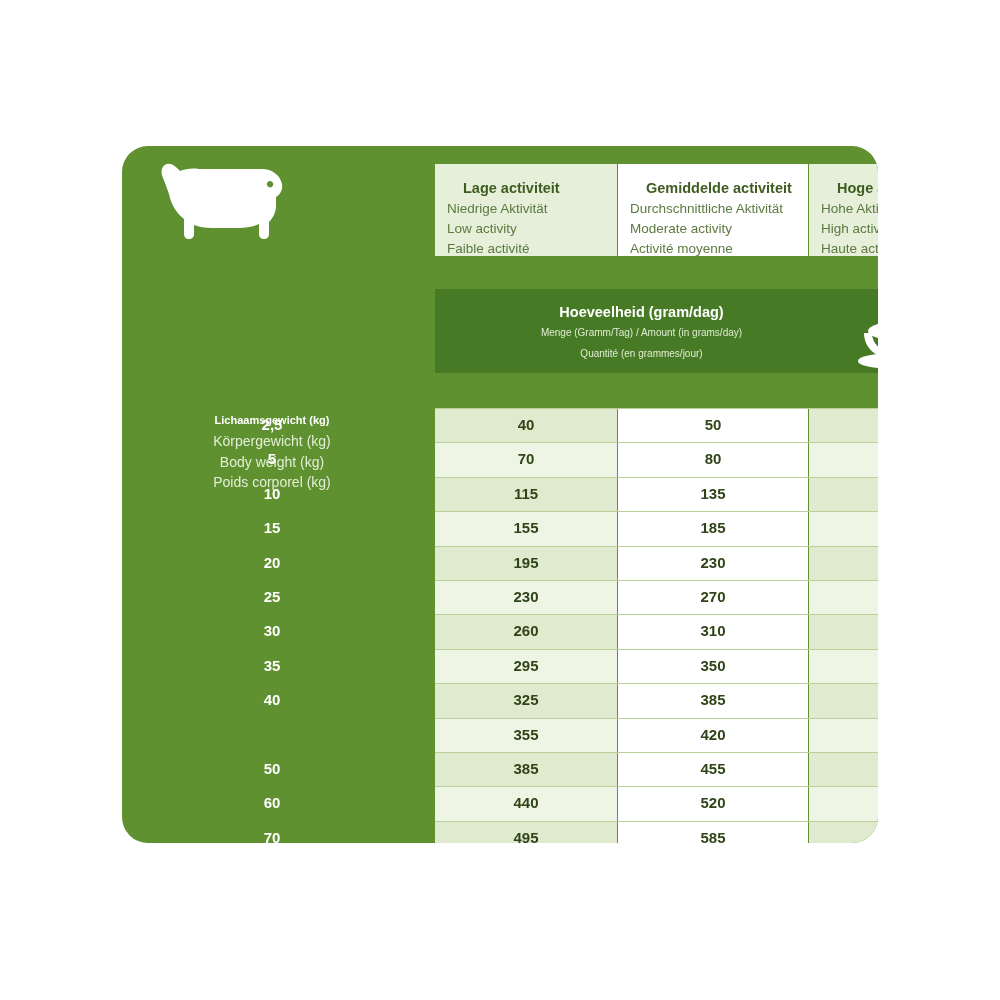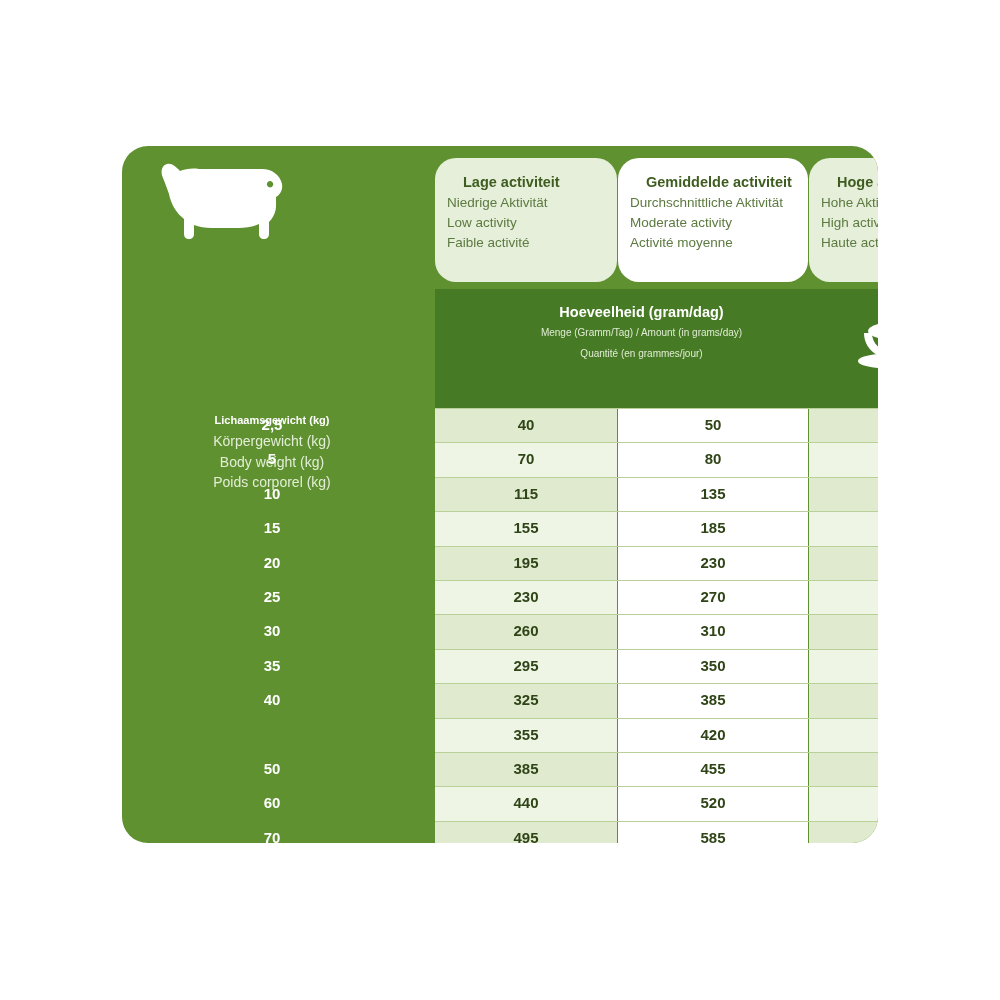--- a/index.html
+++ b/index.html
@@ -36,25 +36,24 @@
   }
   .dog-panel svg {
     position: absolute;
     left: 36px;
     top: 16px;
   }
 
   
   .act-header {
     position: absolute;
-    top: 12px;
-    height: 124px;
+    top: 18px;
+    height: 92px;
     box-sizing: border-box;
     padding-top: 14px;
-    border-radius: 21px;
   }
   .act-header.light { background: #e5efd9; }
   .act-header.white { background: #ffffff; }
   .act-header .title {
     font-size: 14.5px;
     font-weight: bold;
     color: #3f5d20;
     line-height: 21px;
     padding-left: 28px;
   }
@@ -90,21 +89,21 @@
     color: #e3eed6;
     line-height: 20.5px;
   }
 
   
   .amount-banner {
     position: absolute;
     left: 313px;
     top: 143px;
     width: 543px;
-    height: 119px;
+    height: 84px;
     background: #477a24;
     color: #ffffff;
     box-sizing: border-box;
     padding-top: 12px;
     text-align: center;
   }
   .amount-banner .l1 {
     font-size: 14.5px;
     font-weight: bold;
     line-height: 22px;

